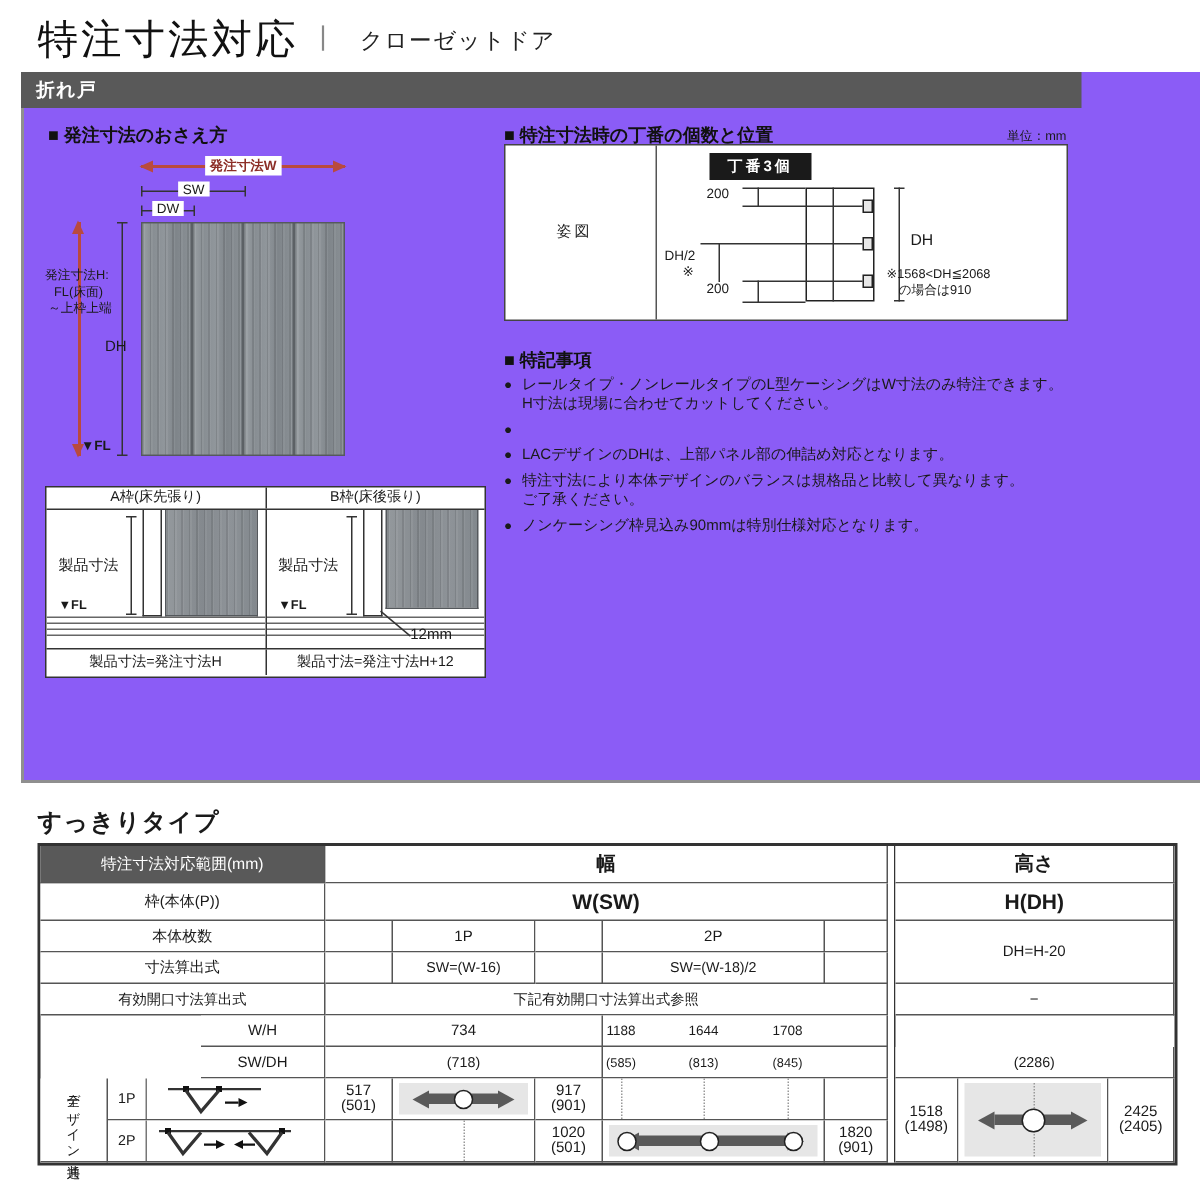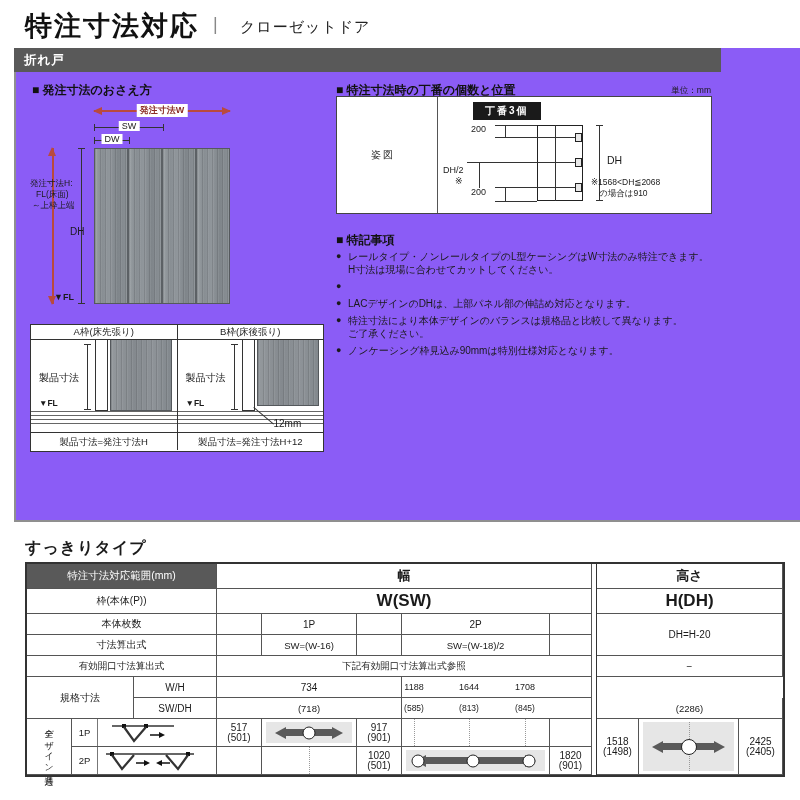--- a/index.html
+++ b/index.html
@@ -1,21 +1,21 @@
 <!DOCTYPE html>
 <html><head>
 <meta charset="utf-8">
 <style>
   * { box-sizing: border-box; margin: 0; padding: 0; }
   body { background: #fff; font-family: "Liberation Sans", "DejaVu Sans", sans-serif; color: #1a1a1a; }
   .page { position: relative; width: 800px; height: 800px; background: #fff; overflow: hidden; }
   .abs { position: absolute; }
 
   
-  .hdr-title { left: 25px; top: 8px; font-size: 27px; font-weight: bold; letter-spacing: 2px; color: #111; }
+  .hdr-title { left: 25px; top: 8px; font-size: 27px; font-weight: normal; letter-spacing: 2px; color: #111; }
   .hdr-sep { left: 213px; top: 14px; font-size: 18px; color: #888; }
   .hdr-sub { left: 240px; top: 18px; font-size: 15px; color: #222; letter-spacing: 1px; }
 
   
   .main-box { left: 14px; top: 48px; width: 799px; height: 474px; border: 2px solid #8f8f8f; border-top: none; background: #8b5cf6; }
   .fold-bar { position: absolute; left: -2px; top: 0; width: 707px; height: 24px; background: #595959; color: #fff; font-size: 12.5px; font-weight: bold; line-height: 24px; padding-left: 10px; letter-spacing: 1px; }
   .sec-head { position: absolute; font-size: 12px; font-weight: bold; color: #111; }
 
   
   .wdiag { position: absolute; left: 14px; top: 54px; width: 302px; height: 256px; }
@@ -79,21 +79,21 @@
 
   
   .btitle { left: 25px; top: 538px; font-size: 16px; font-weight: bold; letter-spacing: 1px; }
   .bigtable { position:absolute; left: 25px; top: 562px; display: grid;
     grid-template-columns: 45px 62px 83px 45px 95px 45px 148px 42px 5px 42px 100px 44px;
     grid-template-rows: 25px 25px 21px 21px 21px 21px 21px 28px 28px;
     border: 2px solid #333; background: #fff; }
   .tc { border-right: 1px solid #555; border-bottom: 1px solid #555; display:flex; align-items:center; justify-content:center; font-size: 10px; background:#fff; position: relative; white-space: nowrap; }
   .tc.dark { background: #595959; color: #fff; font-size: 10.5px; }
   .tc.bold13 { font-size: 13px; font-weight: bold; }
-  .tc.bold14 { font-size: 17px; font-weight: bold; text-align: center; }
+  .tc.bold14 { font-size: 14px; font-weight: bold; text-align: center; }
   .tc.f9 { font-size: 9.5px; }
   .divcol { grid-column: 9 / 10; grid-row: 1 / -1; border-right: 1px solid #333; background: #fff; }
   .vcell { writing-mode: vertical-rl; font-size: 9px; line-height: 10px; letter-spacing: 1px; display:flex; align-items:center; justify-content:center; gap: 1px; }
   .icon-cell { justify-content: flex-start; padding: 0; }
   .icon-cell .sub { width: 26px; align-self: stretch; display:flex; align-items:center; justify-content:center; border-right: 1px solid #777; font-size: 9.5px; }
   .icon-cell svg { margin-left: 4px; }
   .num2 { flex-direction: column; font-size: 10px; line-height: 10px; }
   .range-box { position:absolute; left: 4px; right: 4px; top: 3px; bottom: 3px; background: #e6e6e6; }
   .dbl-arrow { position:absolute; left: 9px; right: 9px; top: 50%; transform: translateY(-50%); display:flex; align-items:center; }
   .dbl-arrow .hd-l { width:0; height:0; border-top:6px solid transparent; border-bottom:6px solid transparent; border-right:11px solid #5a5a5a; }
@@ -270,21 +270,20 @@
     <div class="tc" style="grid-area:4/4/5/5;"></div>
     <div class="tc f9" style="grid-area:4/5/5/6;">SW=(W-16)</div>
     <div class="tc" style="grid-area:4/6/5/7;"></div>
     <div class="tc f9" style="grid-area:4/7/5/8;">SW=(W-18)/2</div>
     <div class="tc" style="grid-area:4/8/5/9;"></div>
 
     <div class="tc f9" style="grid-area:5/4/6/9;">下記有効開口寸法算出式参照</div>
     <div class="tc f9" style="grid-area:5/1/6/4;">有効開口寸法算出式</div>
     <div class="tc" style="grid-area:5/10/6/13;">−</div>
 
-    <div class="tc" style="grid-area:6/1/8/3;">規格寸法</div>
     <div class="tc" style="grid-area:6/3/7/4;">W/H</div>
     <div class="tc" style="grid-area:6/4/7/7;">734</div>
     <div class="tc" style="grid-area:6/7/7/9;">
       <span class="posnum" style="left:12px;">1188</span>
       <span class="posnum" style="left:67px;">1644</span>
       <span class="posnum" style="left:123px;">1708</span>
     </div>
     <div class="tc" style="grid-area:7/3/8/4;">SW/DH</div>
     <div class="tc f9" style="grid-area:7/4/8/7;">(718)</div>
     <div class="tc" style="grid-area:7/7/8/9;">

